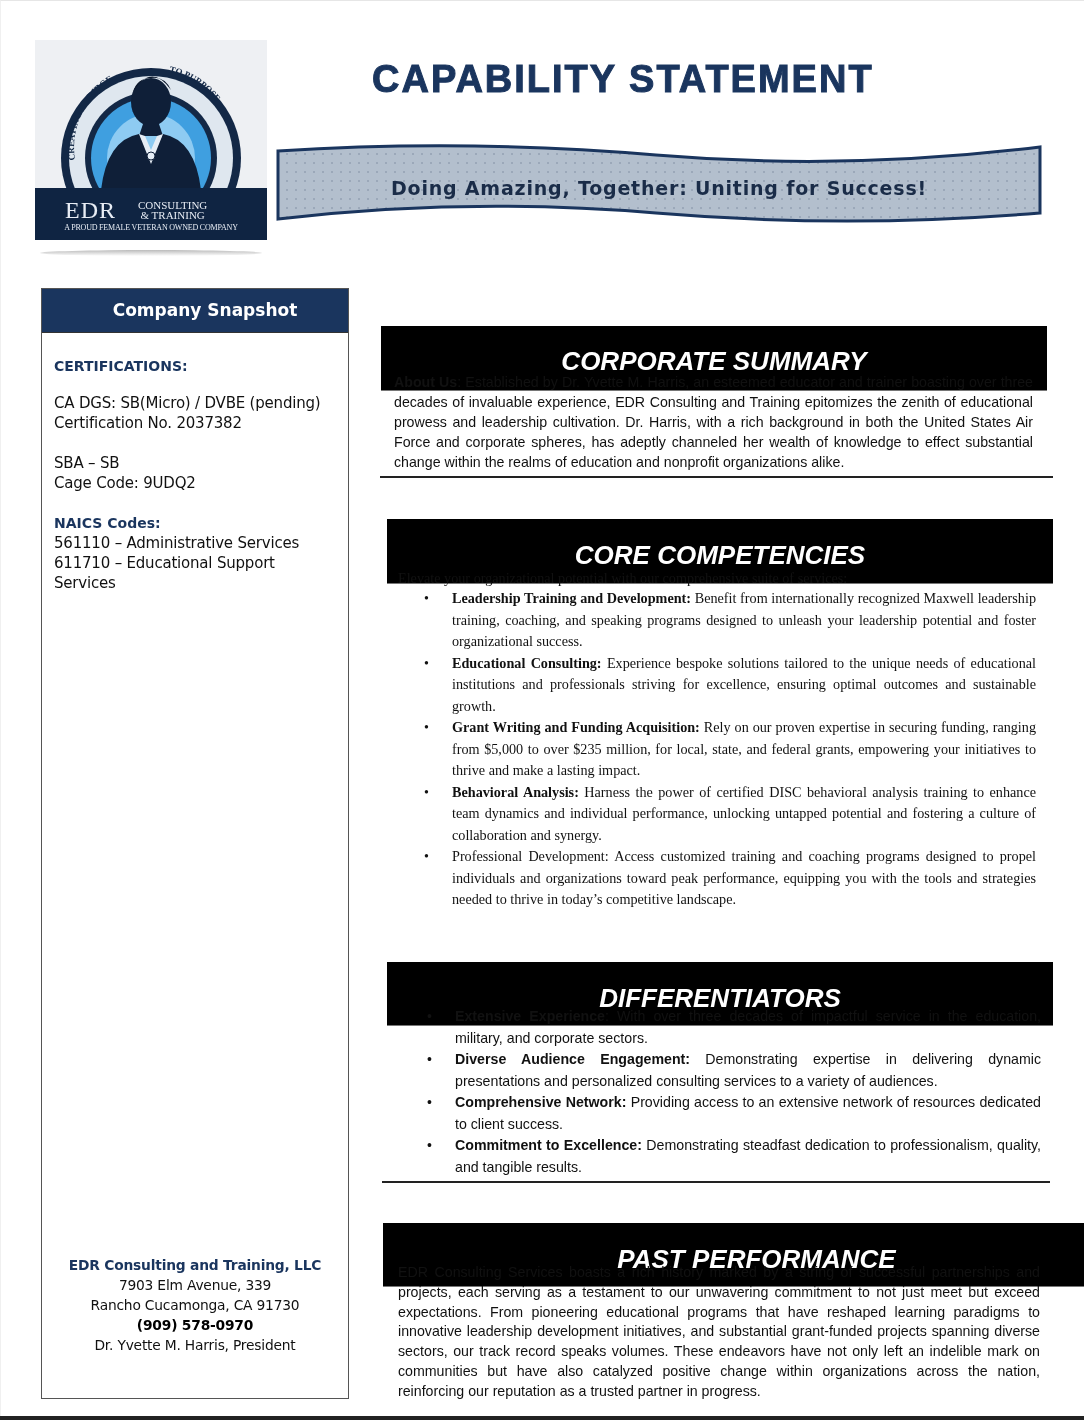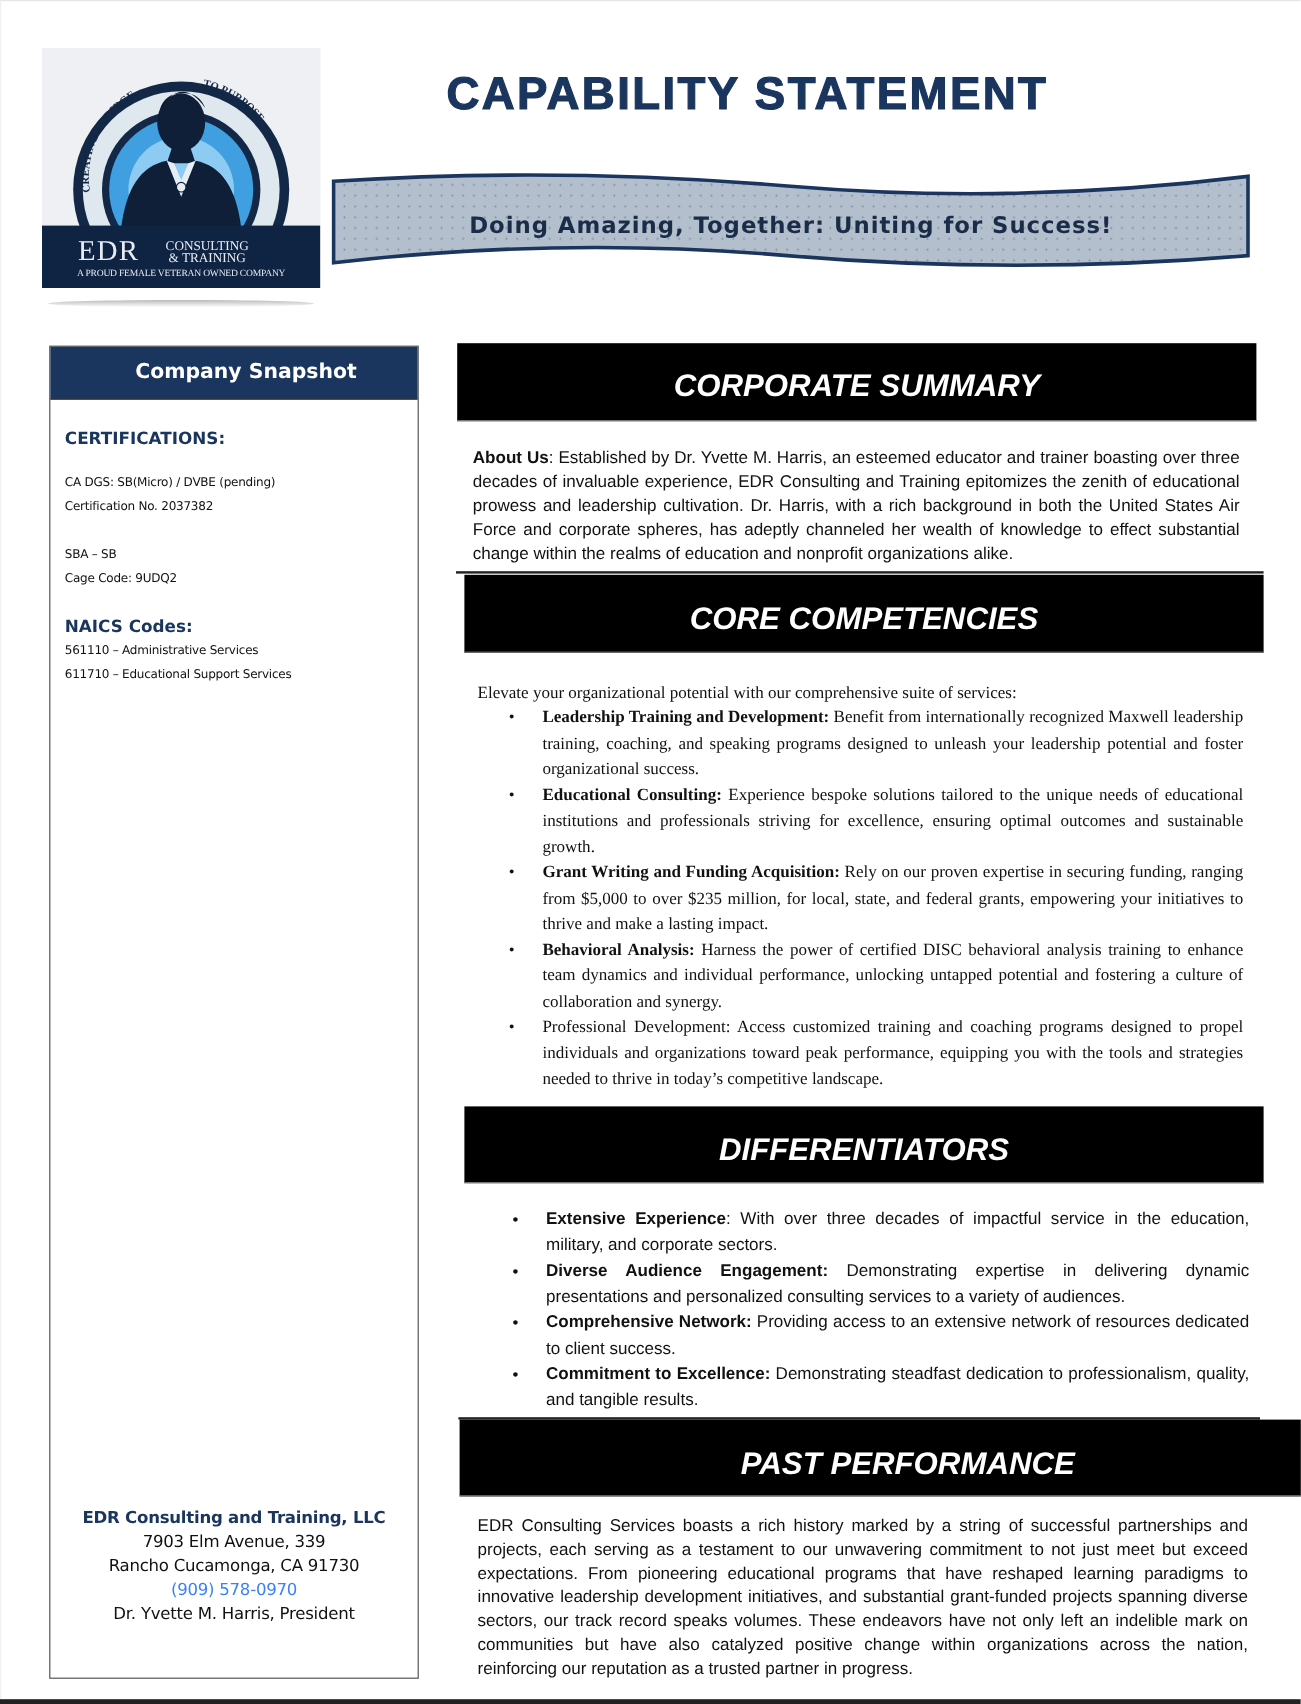--- a/index.html
+++ b/index.html
@@ -83,34 +83,35 @@
     font-family: "DejaVu Sans", sans-serif; font-weight: bold; font-size: 17px;
     text-align: center; line-height: 42px;
     border-bottom: 1px solid #333;
     padding-left: 20px;
   }
   .sidebar-body {
     padding: 0 12px;
     font-family: "DejaVu Sans", sans-serif; font-size: 14px; color: #111;
   }
   .sb-heading { color: #1a355e; font-weight: bold; font-size: 14px; }
-  .sb-line { line-height: 20px; font-size: 10px; letter-spacing: -0.2px; }
+  .sb-line { line-height: 20px; font-size: 15px; letter-spacing: -0.2px; }
   .contact {
     position: absolute; left: 0; width: 100%; top: 966px; text-align: center;
     font-family: "DejaVu Sans", sans-serif; font-size: 13.8px; line-height: 20px; letter-spacing: -0.2px;
   }
   .contact .org { color: #1a355e; font-weight: bold; }
-  .contact .phone { color: #3b82f6; font-weight: normal; }
+  .contact .phone { color: #000000; font-weight: bold; }
 
   
   .sec-header {
     position: absolute; background: #000; color: #fff;
     font-family: "Liberation Sans", sans-serif; font-weight: bold; font-style: italic;
     font-size: 26px; text-align: center;
     border-bottom: 1px solid #777;
+    margin-top: 40px;
   }
   .sec-body {
     position: absolute;
     font-family: "Liberation Sans", "DejaVu Sans", sans-serif;
     font-size: 14.2px; line-height: 20px; color: #111;
     text-align: justify;
   }
   .sec-body b { font-weight: bold; }
   .rule {
     position: absolute; height: 2px; background: #222;

